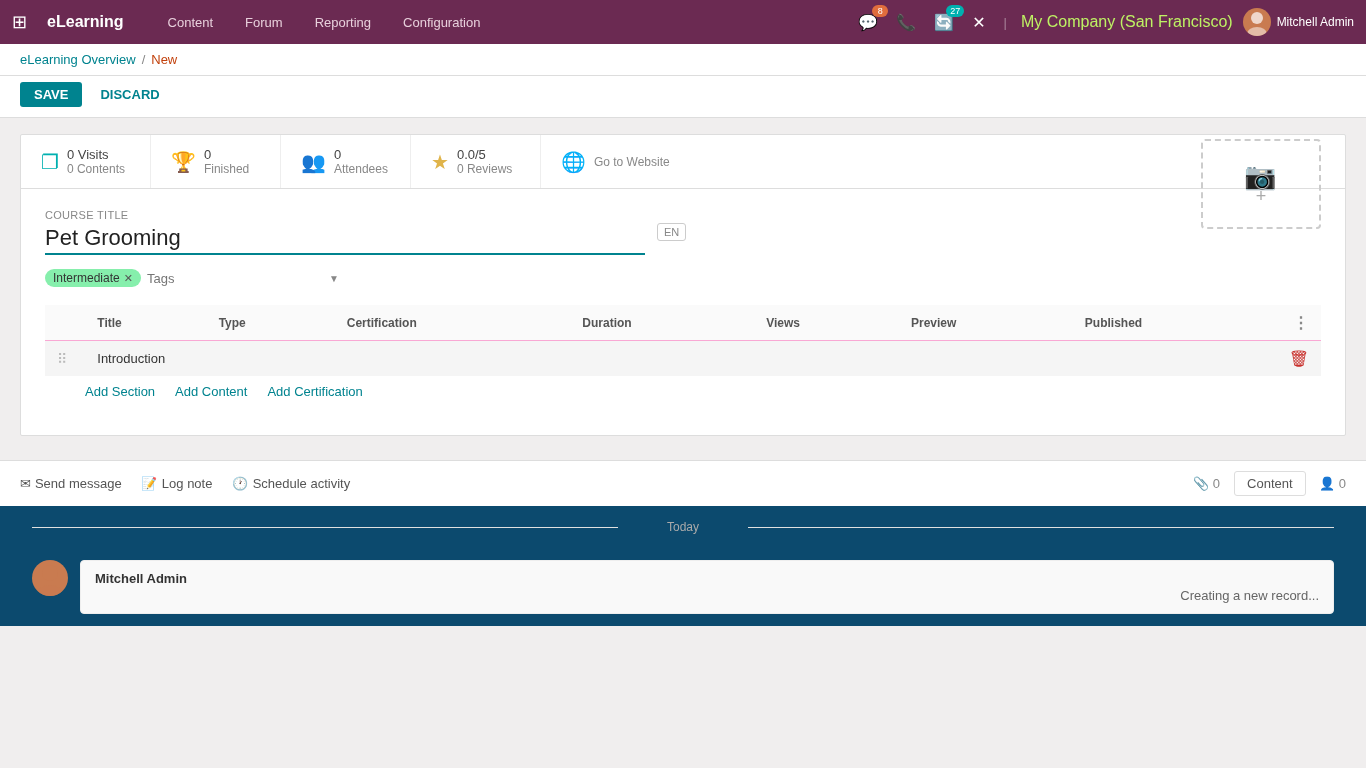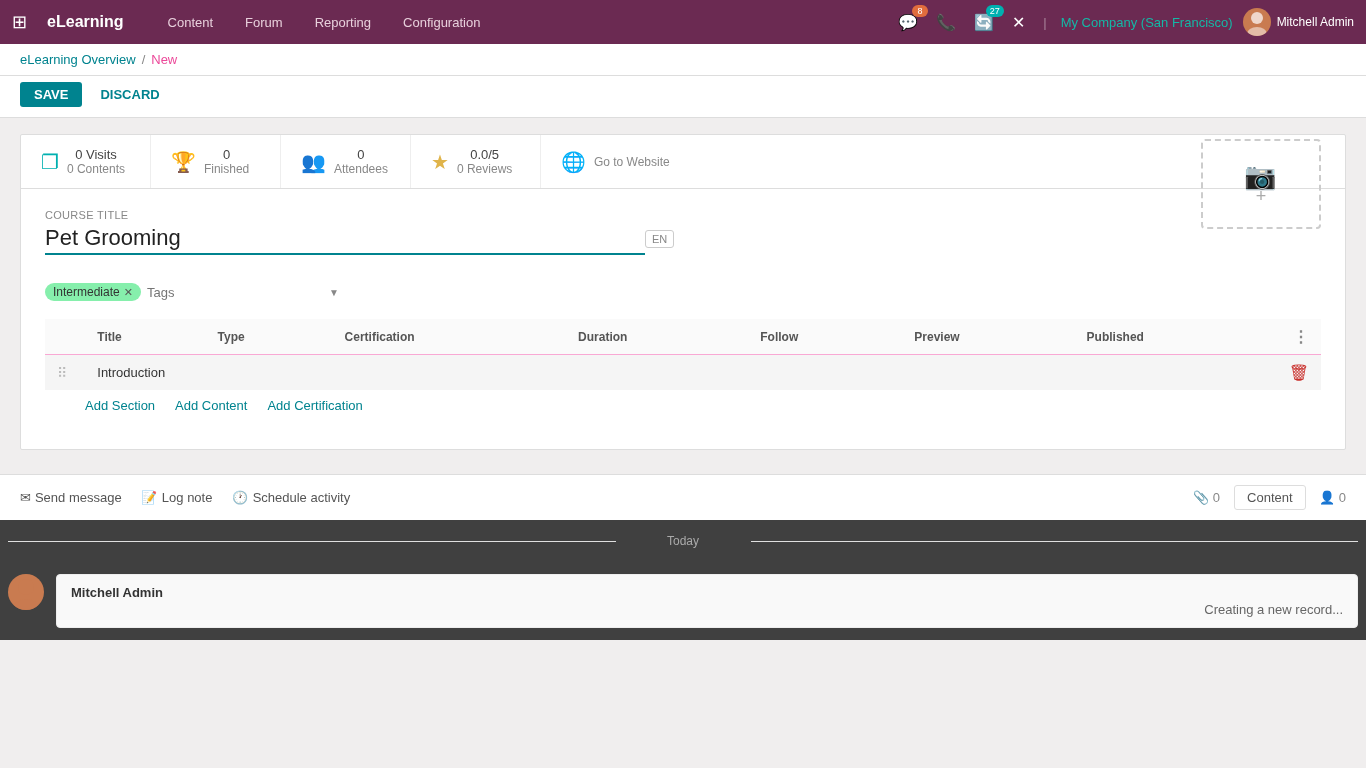--- a/index.html
+++ b/index.html
@@ -27,36 +27,36 @@
       background: #e06d3d;
       color: #fff;
       font-size: 9px;
       border-radius: 8px;
       padding: 1px 4px;
       min-width: 16px;
       text-align: center;
     }
     .nav-badge-teal { background: #00b0b0; }
     .nav-separator { color: rgba(255,255,255,0.4); margin: 0 4px; }
-    .nav-company { color: #14b8a6; font-size: 13px; }
+    .nav-company { color: #bef264; font-size: 16px; }
     .nav-user { color: #fff; font-size: 12px; display: flex; align-items: center; gap: 6px; }
     .nav-avatar { width: 28px; height: 28px; border-radius: 50%; background: #c97b50; display: flex; align-items: center; justify-content: center; overflow: hidden; }
 
     
     .breadcrumb-bar {
       background: #fff;
       padding: 8px 20px;
       border-bottom: 1px solid #ddd;
       display: flex;
       align-items: center;
       gap: 6px;
     }
     .breadcrumb-link { color: #00838f; font-size: 13px; cursor: pointer; text-decoration: none; }
     .breadcrumb-sep { color: #888; }
-    .breadcrumb-current { color: #ec4899; font-size: 13px; }
+    .breadcrumb-current { color: #c2410c; font-size: 13px; }
 
     
     .action-bar {
       background: #fff;
       padding: 6px 20px 10px;
       border-bottom: 1px solid #ddd;
       display: flex;
       gap: 8px;
     }
     .btn-save {
@@ -104,37 +104,37 @@
       min-width: 130px;
     }
     .stat-item:last-child { border-right: none; }
     .stat-icon { font-size: 20px; color: #aaa; }
     .stat-icon.teal { color: #00b0b0; }
     .stat-icon.trophy { color: #e0b44a; }
     .stat-icon.group { color: #aaa; }
     .stat-icon.star { color: #e0b44a; }
     .stat-icon.globe { color: #e06d3d; }
     .stat-text { display: flex; flex-direction: column; }
-    .stat-num { font-size: 13px; color: #444; text-align: center; }
+    .stat-num { font-size: 13px; color: #444; }
     .stat-label { font-size: 12px; color: #888; }
 
     
     .form-body { padding: 20px 24px; }
     .field-label { font-size: 11px; color: #888; margin-bottom: 2px; text-transform: uppercase; letter-spacing: 0.3px; }
     .field-title-input {
       font-size: 22px;
       color: #222;
       border: none;
       border-bottom: 2px solid #00838f;
       outline: none;
       width: 600px;
       padding: 2px 0;
       background: transparent;
     }
-    .title-row { display: flex; align-items: center; gap: 0; margin-bottom: 28px; }
+    .title-row { display: flex; align-items: flex-start; gap: 12px; margin-bottom: 14px; }
     .lang-badge { font-size: 11px; color: #888; border: 1px solid #ccc; padding: 2px 6px; border-radius: 3px; }
 
     
     .tags-row { display: flex; align-items: center; gap: 6px; margin-bottom: 18px; }
     .tag-badge {
       background: #86efac;
       color: #333;
       padding: 2px 8px;
       border-radius: 10px;
       font-size: 12px;
@@ -235,21 +235,21 @@
       border: 1px solid #ddd;
       color: #555;
       padding: 4px 12px;
       border-radius: 3px;
       cursor: pointer;
       font-size: 13px;
     }
     .bottom-count { color: #888; font-size: 13px; display: flex; align-items: center; gap: 3px; }
 
     
-    .chatter-area { background: #404040; padding: 0 8px; }
+    .chatter-area { background: #0c4a6e; padding: 0 32px; }
     .chatter-divider { text-align: center; padding: 14px 0; color: #aaa; font-size: 12px; position: relative; }
     .chatter-divider::before,
     .chatter-divider::after {
       content: '';
       position: absolute;
       top: 50%;
       width: 45%;
       height: 1px;
       background: #e0e0e0;
     }
@@ -389,21 +389,21 @@
 
 
       <table class="content-table">
         <thead>
           <tr>
             <th style="width:30px;"></th>
             <th>Title</th>
             <th>Type</th>
             <th>Certification</th>
             <th>Duration</th>
-            <th>Follow</th>
+            <th>Views</th>
             <th>Preview</th>
             <th>Published</th>
             <th class="actions"><span class="three-dots">⋮</span></th>
           </tr>
         </thead>
         <tbody>
           <tr class="section-row">
             <td><span class="section-drag">⠿</span></td>
             <td colspan="7">Introduction</td>
             <td>

